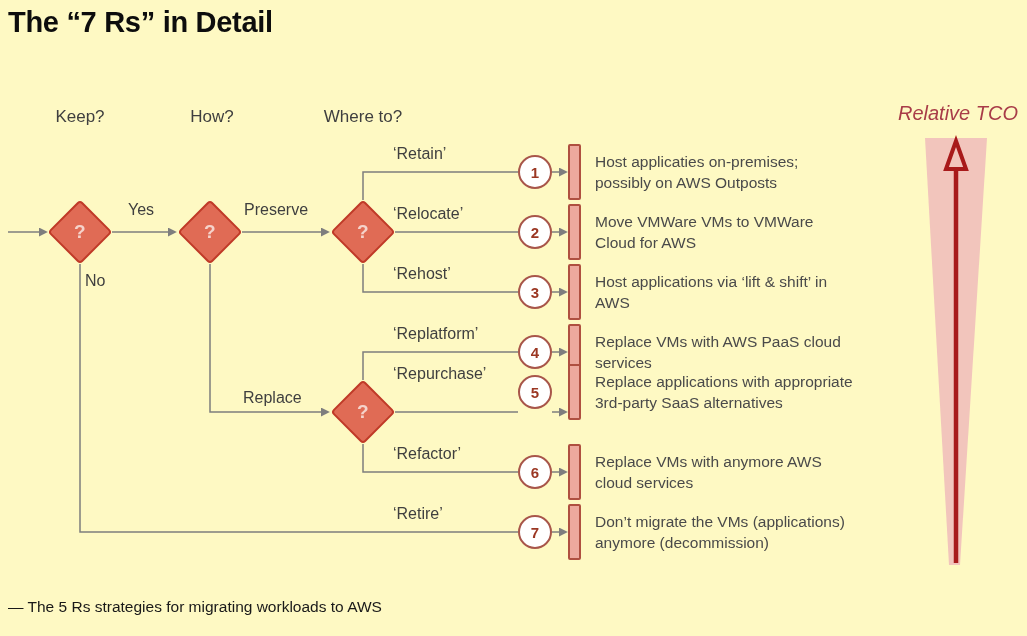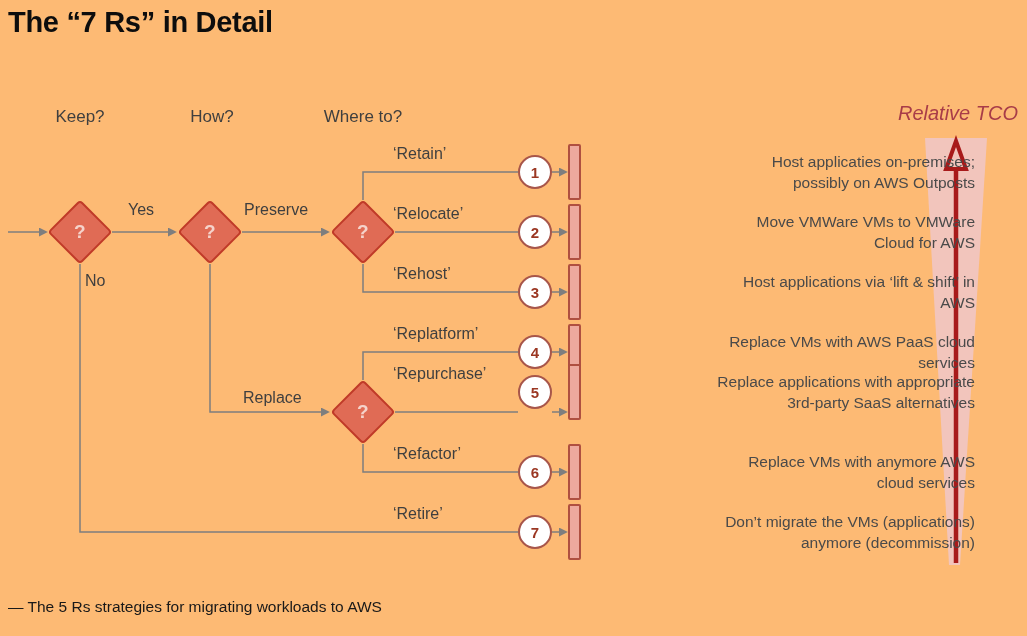--- a/index.html
+++ b/index.html
@@ -1,17 +1,17 @@
 <!DOCTYPE html>
 <html><head>
 <meta charset="utf-8">
 <style>
   html,body{margin:0;padding:0;background:#ffffff;}
   .stage{
-    position:relative;width:1027px;height:636px;background:#fdba74;overflow:hidden;
+    position:relative;width:1027px;height:636px;background:#fef9c3;overflow:hidden;
     font-family:"Liberation Sans",sans-serif;
   }
   .title{
     position:absolute;left:8px;top:6px;margin:0;
     font-size:29px;font-weight:bold;color:#0d0d0d;letter-spacing:-0.3px;
   }
   .colhdr{
     position:absolute;top:107px;transform:translateX(-50%);
     font-size:17px;color:#3f3f3f;white-space:nowrap;text-align:center;
   }
@@ -22,21 +22,21 @@
   .diamond{
     position:absolute;width:46px;height:46px;box-sizing:border-box;
     background:#e06b55;border:2px solid #c03a28;border-radius:4px;
     transform:rotate(45deg);
     display:flex;align-items:center;justify-content:center;
   }
   .diamond .qmark{
     transform:rotate(-45deg);
     color:#f5d3cb;font-size:19px;font-weight:bold;
   }
-  .row{position:absolute;left:0;width:1027px;height:56px;text-align:right;}
+  .row{position:absolute;left:0;width:1027px;height:56px;}
   .rlabel{
     position:absolute;left:393px;top:1px;
     font-size:16px;color:#3f3f3f;white-space:nowrap;
   }
   .row:nth-of-type(7) .rlabel{left:400px;}
   .ncircle{
     position:absolute;left:518px;top:11px;width:34px;height:34px;box-sizing:border-box;
     background:#ffffff;border:2px solid #a8564a;border-radius:50%;
     display:flex;align-items:center;justify-content:center;
   }

